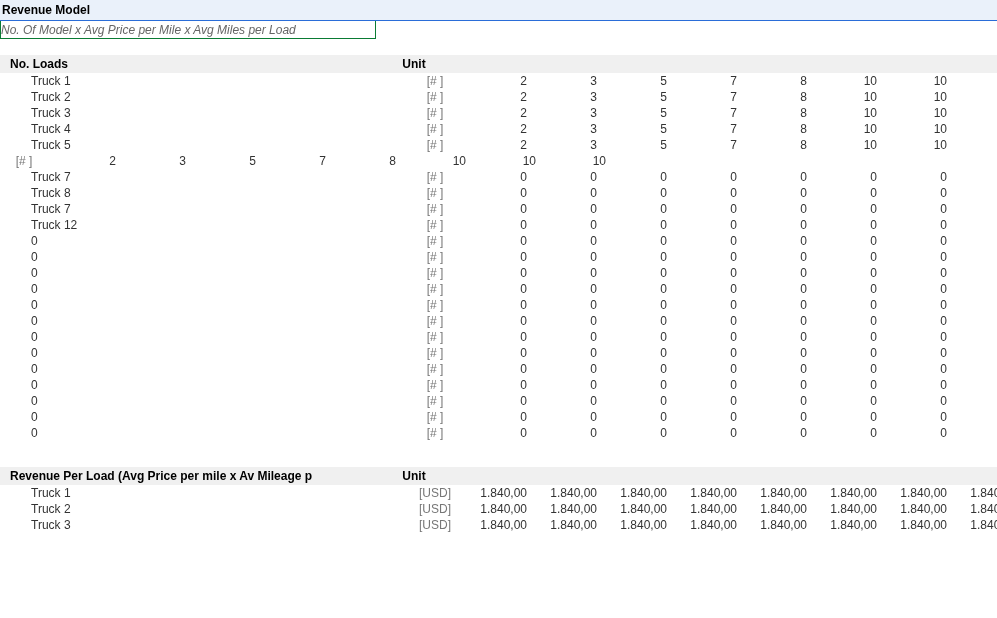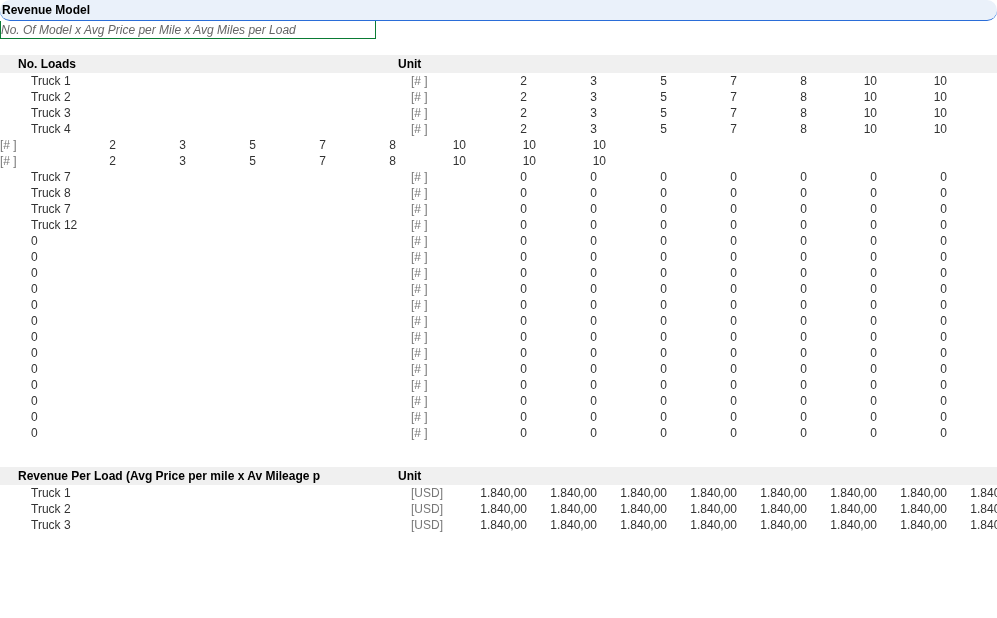--- a/index.html
+++ b/index.html
@@ -9,51 +9,50 @@
       margin: 0;
       padding: 0;
       width: 997px;
     }
     .title-bar {
       background: #eaf1fa;
       border-bottom: 1px solid #2a6dd8;
       padding: 3px 2px;
       font-weight: bold;
       color: #000;
-      border-radius: 10px;
     }
     .formula-row {
       border: 1px solid #0a7b34;
       border-top: none;
       display: inline-block;
       padding: 2px 4px 1px 0;
       margin-left: 0;
       font-style: italic;
       color: #666;
       min-width: 370px;
     }
     .section-header {
       background: #f0f0f0;
       font-weight: bold;
       color: #000;
       display: flex;
-      padding: 2px 16px;
+      padding: 2px 8px;
       margin-top: 16px;
     }
     .section-header .label-col {
       padding-left: 2px;
     }
     .label-col {
       width: 380px;
       flex-shrink: 0;
     }
     .unit-col {
       width: 48px;
       flex-shrink: 0;
-      text-align: left;
+      text-align: center;
       color: #777;
     }
     .section-header .unit-col {
       color: #000;
       font-weight: bold;
     }
     .val-col {
       width: 68px;
       flex-shrink: 0;
       text-align: right;
@@ -126,20 +125,21 @@
       <div class="val-col">2</div>
       <div class="val-col">3</div>
       <div class="val-col">5</div>
       <div class="val-col">7</div>
       <div class="val-col">8</div>
       <div class="val-col">10</div>
       <div class="val-col">10</div>
       <div class="val-col">10</div>
     </div>
     <div class="data-row">
+      <div class="label-col">Truck 5</div>
       <div class="unit-col">[# ]</div>
       <div class="val-col">2</div>
       <div class="val-col">3</div>
       <div class="val-col">5</div>
       <div class="val-col">7</div>
       <div class="val-col">8</div>
       <div class="val-col">10</div>
       <div class="val-col">10</div>
       <div class="val-col">10</div>
     </div>

